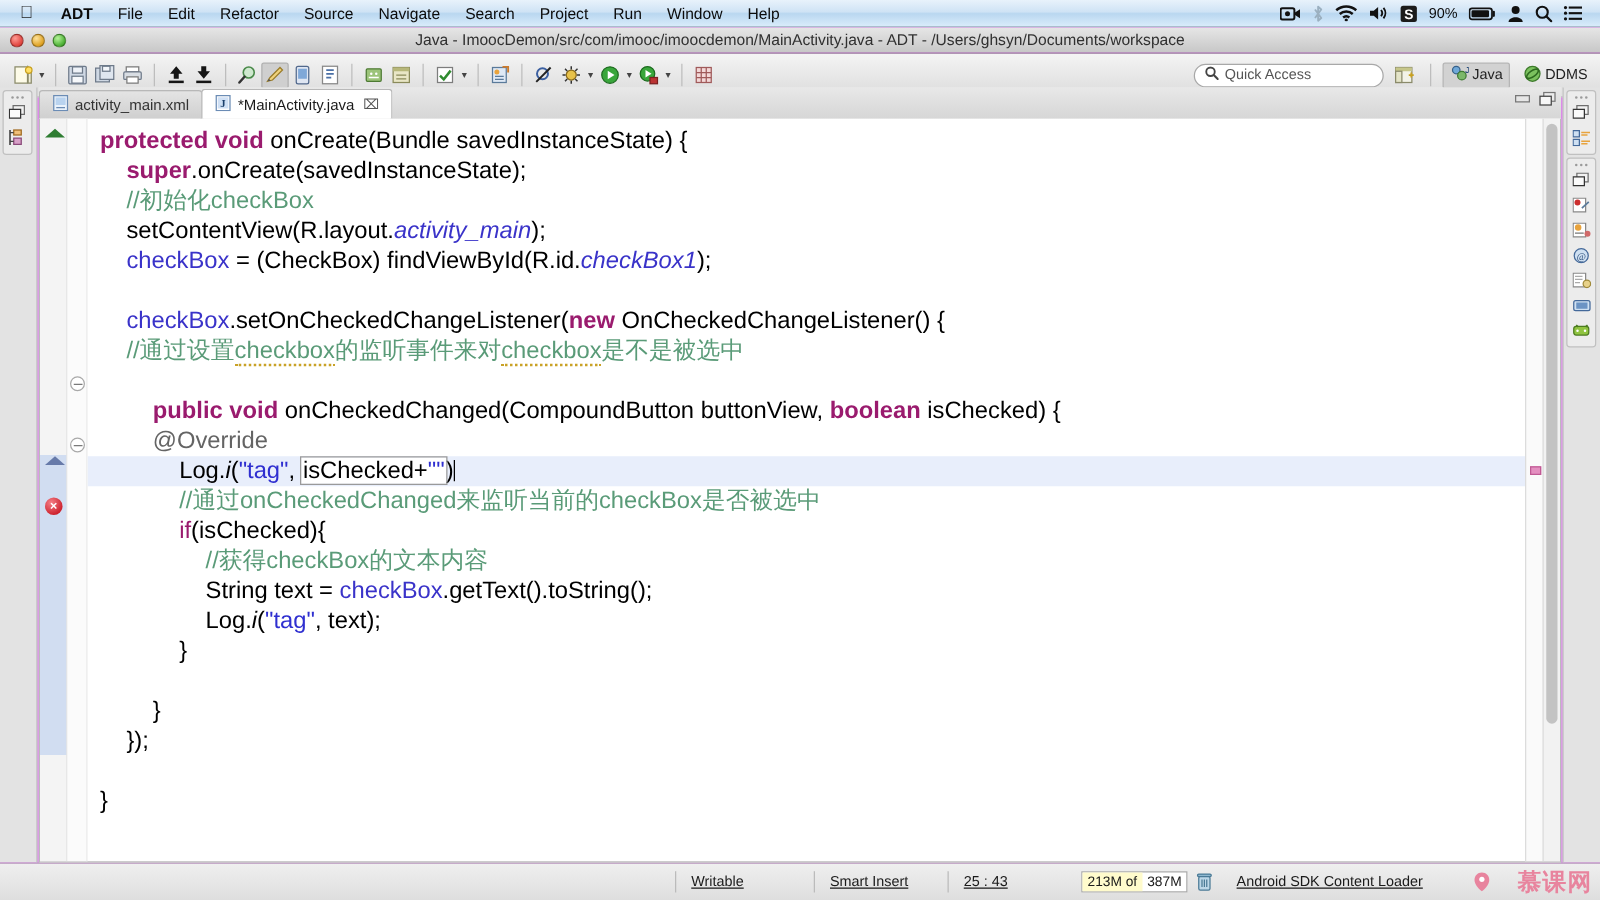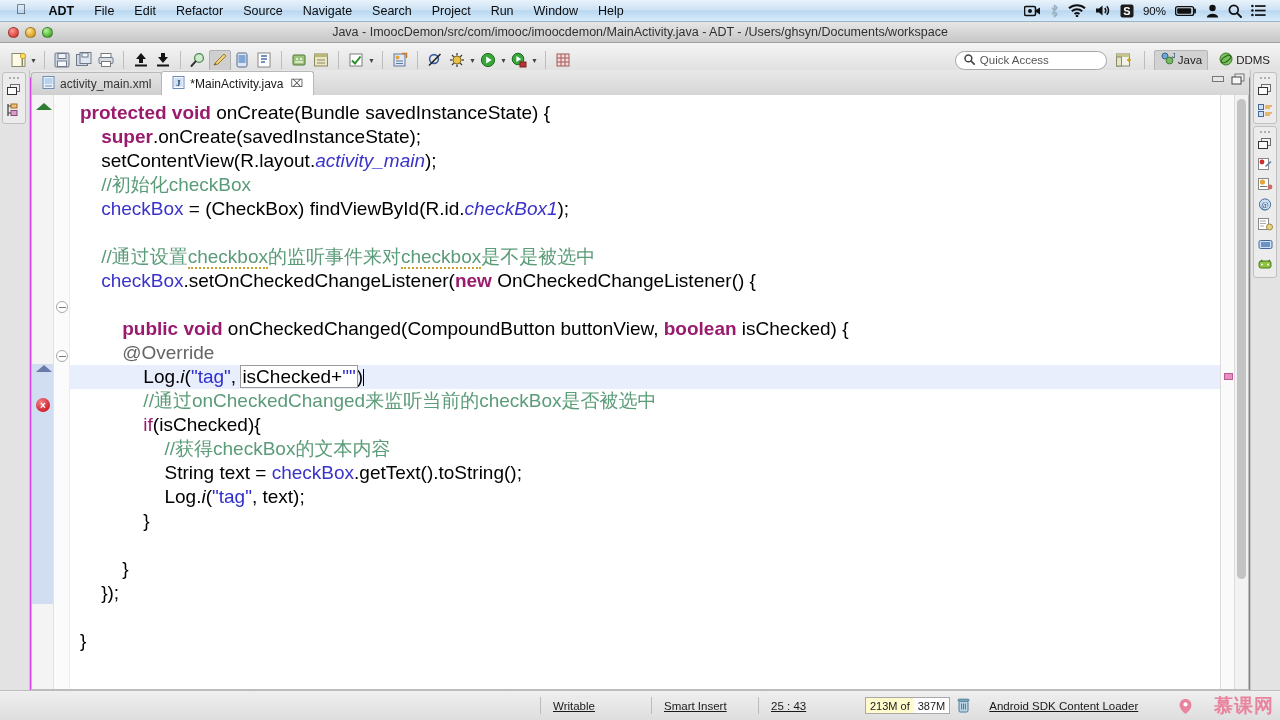--- a/index.html
+++ b/index.html
@@ -662,26 +662,26 @@
       </div>
 
       <div id="foldcol">
         <div class="fold-mark" style="top:206px;"></div>
         <div class="fold-mark" style="top:255px;"></div>
       </div>
 
       <div id="code">
         <div class="ln"><span class="kw">protected</span> <span class="kw">void</span> <span class="plain">onCreate(Bundle savedInstanceState) {</span></div>
         <div class="ln">    <span class="kw">super</span><span class="plain">.onCreate(savedInstanceState);</span></div>
+        <div class="ln">    <span class="cm">//初始化checkBox</span></div>
         <div class="ln">    <span class="plain">setContentView(R.layout.</span><span class="fld-i">activity_main</span><span class="plain">);</span></div>
-        <div class="ln">    <span class="cm">//初始化checkBox</span></div>
         <div class="ln">    <span class="fld">checkBox</span> <span class="plain">= (CheckBox) findViewById(R.id.</span><span class="fld-i">checkBox1</span><span class="plain">);</span></div>
         <div class="ln"> </div>
+        <div class="ln">    <span class="fld">checkBox</span><span class="plain">.setOnCheckedChangeListener(</span><span class="kw">new</span> <span class="plain">OnCheckedChangeListener() {</span></div>
         <div class="ln">    <span class="cm">//通过设置<span class="cm-u">checkbox</span>的监听事件来对<span class="cm-u">checkbox</span>是不是被选中</span></div>
-        <div class="ln">    <span class="fld">checkBox</span><span class="plain">.setOnCheckedChangeListener(</span><span class="kw">new</span> <span class="plain">OnCheckedChangeListener() {</span></div>
         <div class="ln"> </div>
         <div class="ln">        <span class="kw">public</span> <span class="kw">void</span> <span class="plain">onCheckedChanged(CompoundButton buttonView, </span><span class="kw">boolean</span><span class="plain"> isChecked) {</span></div>
         <div class="ln">        <span class="ann">@Override</span></div>
         <div class="ln hl">            <span class="plain">Log.</span><span class="mth-i">i</span><span class="plain">(</span><span class="st">"tag"</span><span class="plain">, </span><span class="parmbox">isChecked+<span class="st">""</span></span><span class="plain">)</span><span class="caret"></span></div>
         <div class="ln">            <span class="cm">//通过onCheckedChanged来监听当前的checkBox是否被选中</span></div>
         <div class="ln">            <span class="kw2">if</span><span class="plain">(isChecked){</span></div>
         <div class="ln">                <span class="cm">//获得checkBox的文本内容</span></div>
         <div class="ln">                <span class="plain">String text = </span><span class="fld">checkBox</span><span class="plain">.getText().toString();</span></div>
         <div class="ln">                <span class="plain">Log.</span><span class="mth-i">i</span><span class="plain">(</span><span class="st">"tag"</span><span class="plain">, text);</span></div>
         <div class="ln">            <span class="plain">}</span></div>

